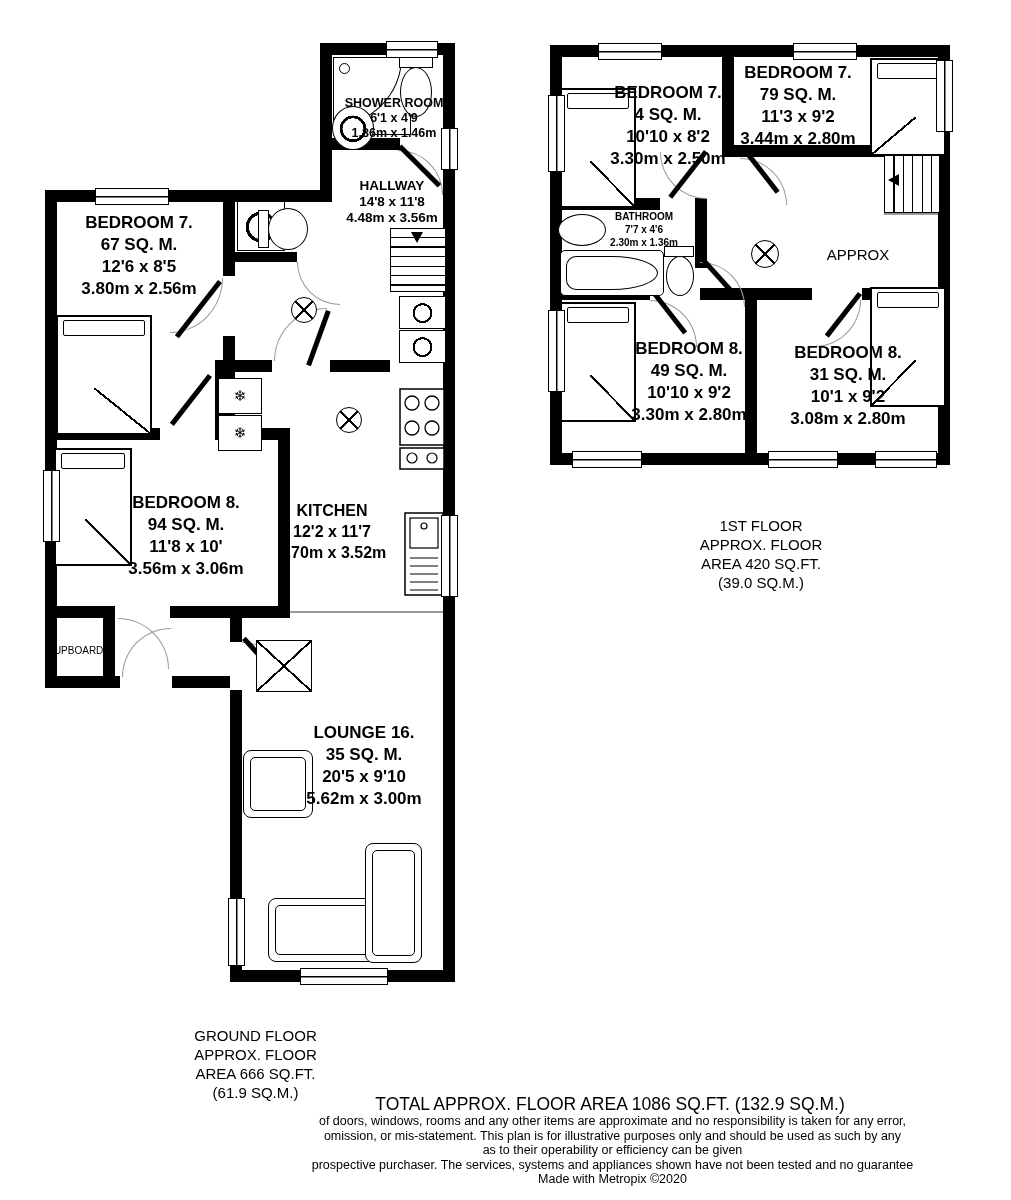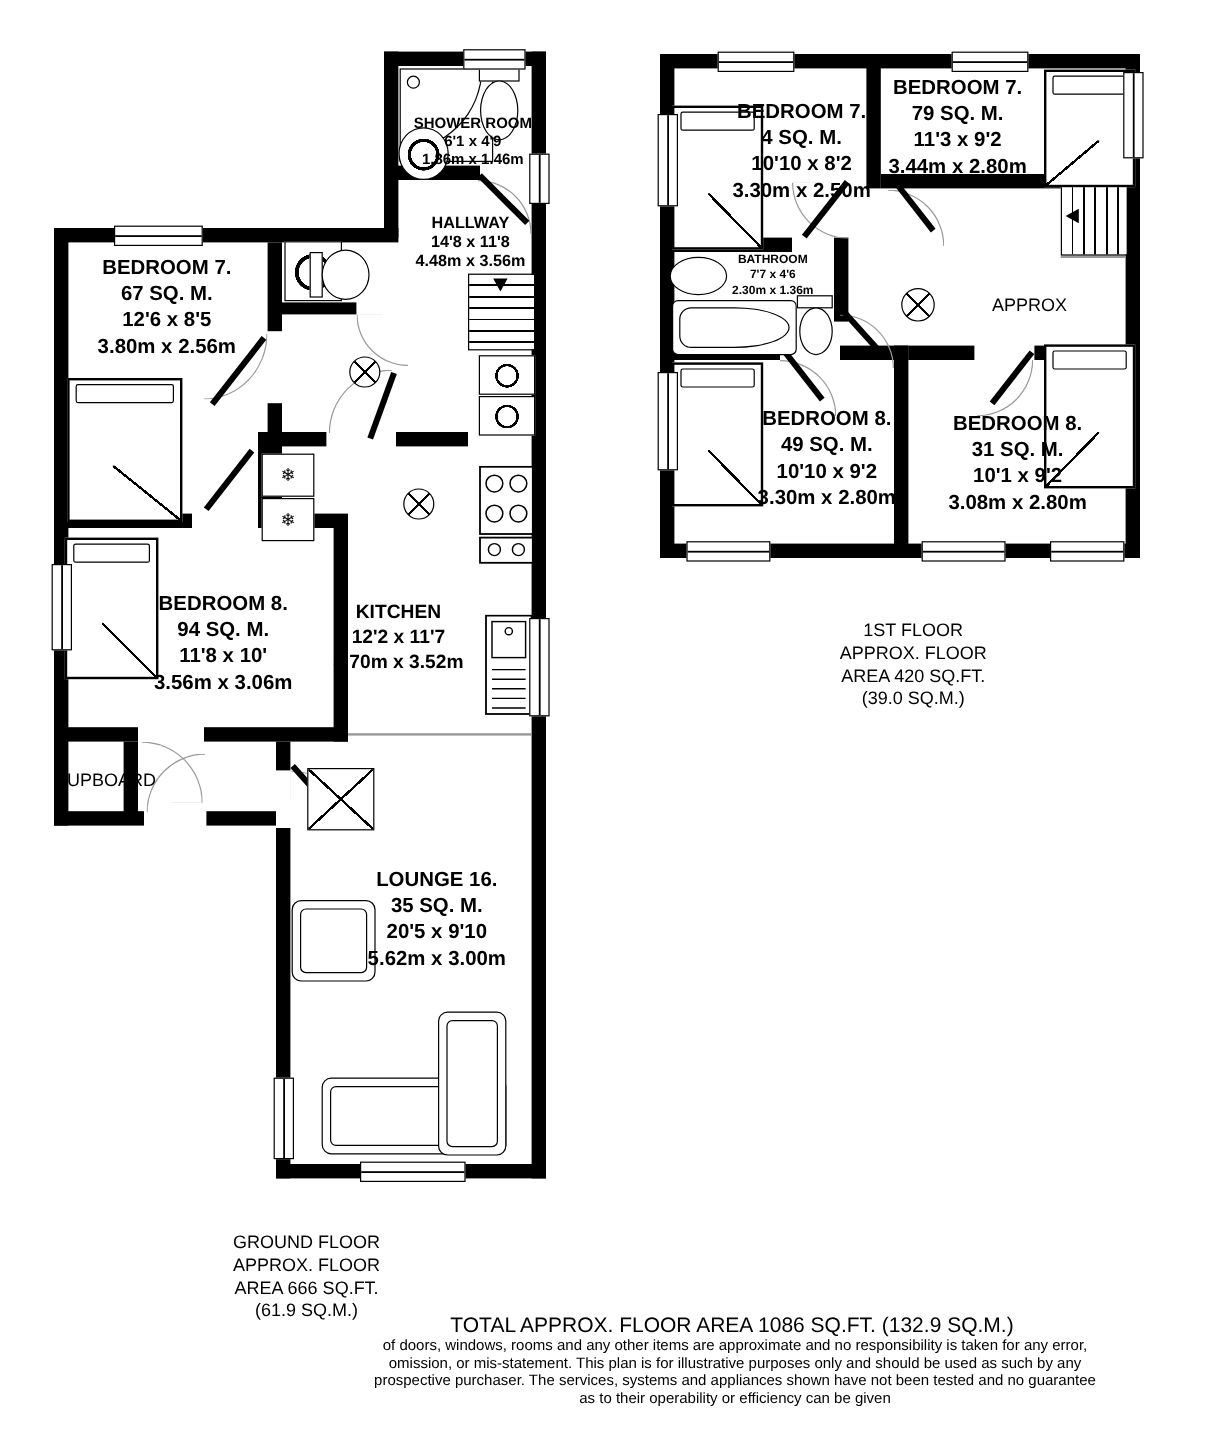--- a/index.html
+++ b/index.html
@@ -16,21 +16,21 @@
        border-top-left-radius:100% 100%;z-index:1}
   .leaf{position:absolute;width:5px;background:#000;transform-origin:top left;z-index:2}
   .gray-line{position:absolute;background:#999;z-index:1}
   .lbl{position:absolute;text-align:center;font-weight:bold;font-size:17px;line-height:22px;z-index:5}
   .lbl span{display:block}
   .lbl.k{font-size:16px;line-height:21px}
   .lbl.mid{font-size:13.5px;line-height:16px}
   .lbl.small{font-size:12.5px;line-height:15px}
   .lbl.tiny{font-size:10px;line-height:13px}
   .lbl.plain{font-weight:normal}
-  .lbl.cup{font-size:15px;font-weight:normal}
+  .lbl.cup{font-size:10px;font-weight:normal}
   .caption{position:absolute;text-align:center;font-size:15px;line-height:19px;z-index:5}
   .caption span{display:block}
   .bed{position:absolute;border:2px solid #000;background:#fff;z-index:2}
   .pillow{position:absolute;left:5px;right:5px;top:3px;height:14px;border:1.5px solid #000;border-radius:2px}
   .fold{position:absolute;right:-1px;bottom:-1px;width:62%;height:40%;
         background:linear-gradient(to top right,transparent calc(50% - 1px),#000 calc(50% - 1px),#000 calc(50% + 1px),transparent calc(50% + 1px))}
   .fold.l{left:-1px;right:auto;
         background:linear-gradient(to top left,transparent calc(50% - 1px),#000 calc(50% - 1px),#000 calc(50% + 1px),transparent calc(50% + 1px))}
   .oval{position:absolute;border:1.5px solid #000;border-radius:50%;background:#fff;z-index:2}
   .rect{position:absolute;border:1.5px solid #000;background:#fff;z-index:2}
@@ -305,15 +305,16 @@
     <span>APPROX. FLOOR</span>
     <span>AREA 420 SQ.FT.</span>
     <span>(39.0 SQ.M.)</span>
   </div>
 </div>
 
 <div class="footer-total">TOTAL APPROX. FLOOR AREA 1086 SQ.FT. (132.9 SQ.M.)</div>
 <div class="footer-disc">
   <span>of doors, windows, rooms and any other items are approximate and no responsibility is taken for any error,</span>
   <span>omission, or mis-statement. This plan is for illustrative purposes only and should be used as such by any</span>
+  <span>as to their operability or efficiency can be given</span>
   <span>prospective purchaser. The services, systems and appliances shown have not been tested and no guarantee</span>
-  <span>as to their operability or efficiency can be given</span>
+  <span>Made with Metropix ©2020</span>
 </div>
 
 </body></html>

